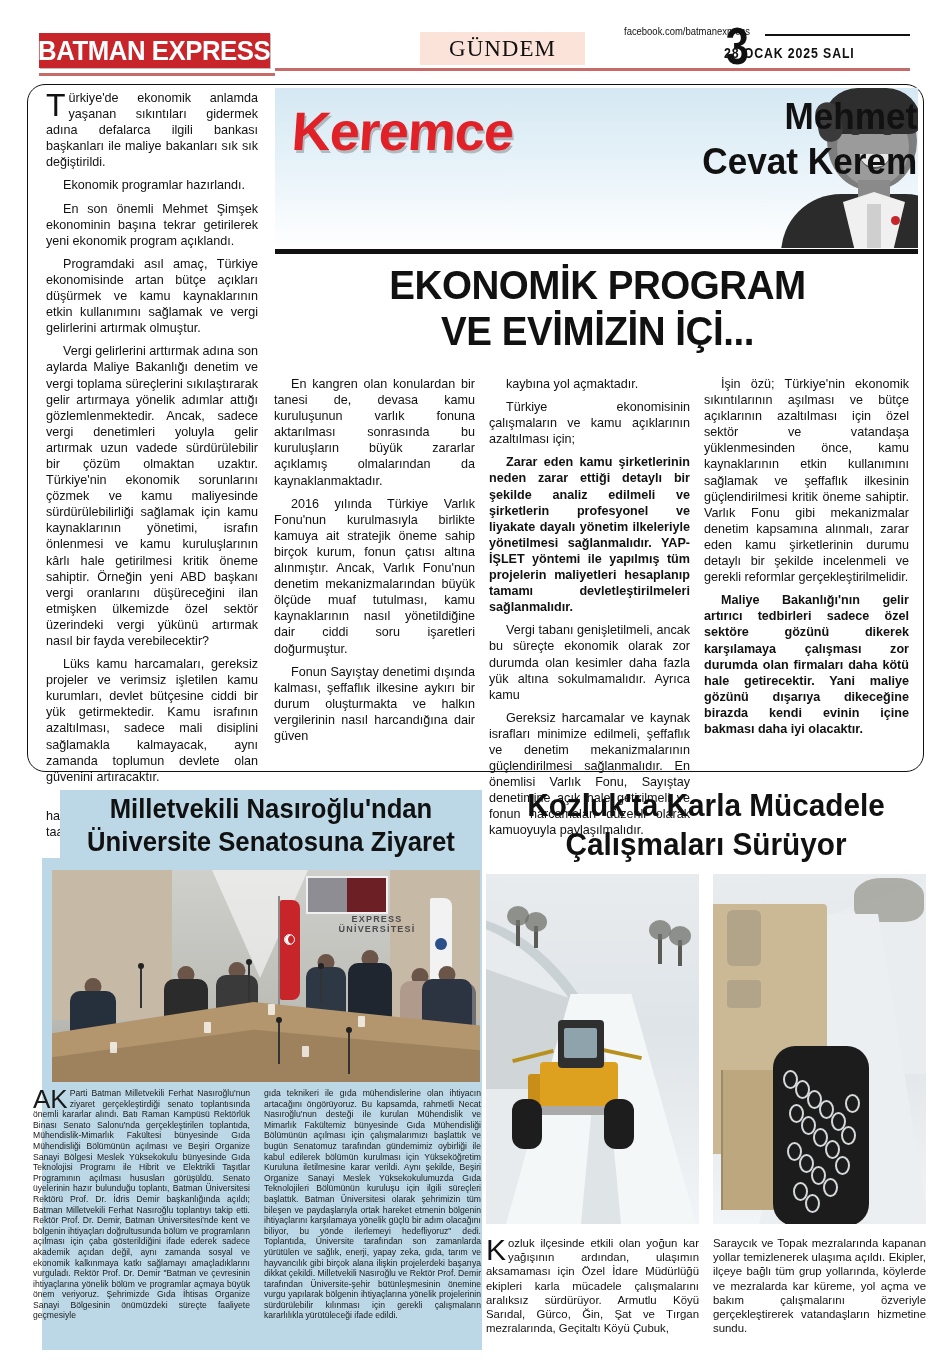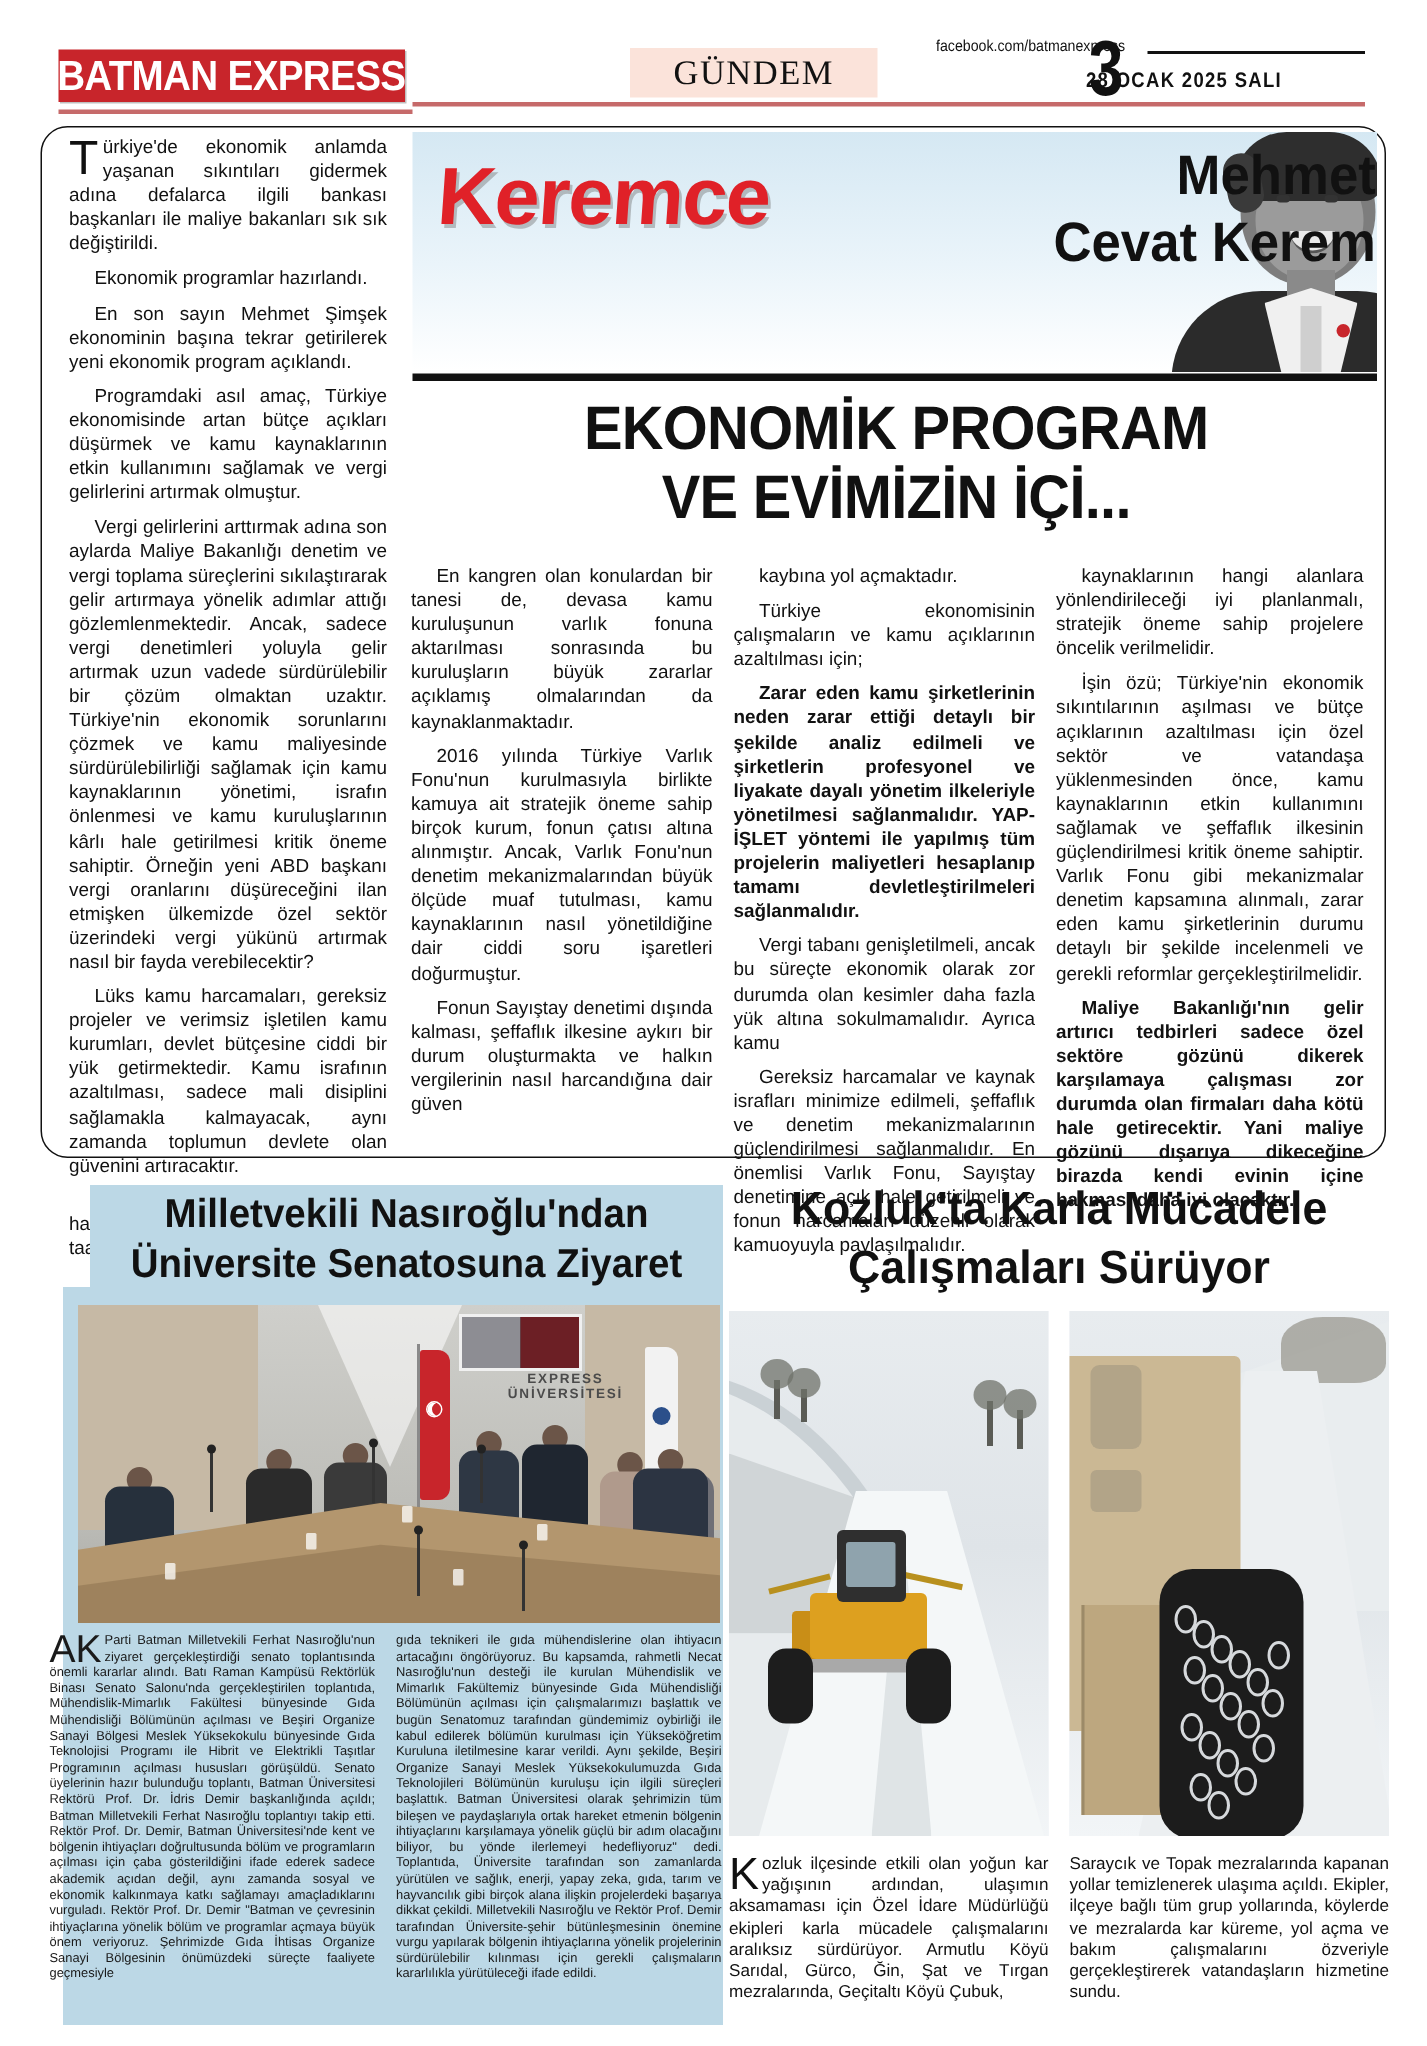--- a/index.html
+++ b/index.html
@@ -254,40 +254,39 @@
 <div class="banner-rule"></div>
 
 <div class="big-headline">
   <div>EKONOMİK PROGRAM</div>
   <div>VE EVİMİZİN İÇİ...</div>
 </div>
 
 <div class="opcol" id="opcol1">
     <p style="text-indent: 0px;"><span class="dropcap">T</span><span>ürkiye'de ekonomik anlamda yaşanan sıkıntıları gidermek adına defalarca ilgili bankası başkanları ile maliye bakanları sık sık değiştirildi.</span></p>
     <p><span>Ekonomik programlar hazırlandı.</span></p>
-    <p><span>En son sayın Mehmet Şimşek ekonominin başına tekrar getirilerek yeni ekonomik program açıklandı.</span></p>
+    <p><span>En son önemli Mehmet Şimşek ekonominin başına tekrar getirilerek yeni ekonomik program açıklandı.</span></p>
     <p><span>Programdaki asıl amaç, Türkiye ekonomisinde artan bütçe açıkları düşürmek ve kamu kaynaklarının etkin kullanımını sağlamak ve vergi gelirlerini artırmak olmuştur.</span></p>
     <p><span>Vergi gelirlerini arttırmak adına son aylarda Maliye Bakanlığı denetim ve vergi toplama süreçlerini sıkılaştırarak gelir artırmaya yönelik adımlar attığı gözlemlenmektedir. Ancak, sadece vergi denetimleri yoluyla gelir artırmak uzun vadede sürdürülebilir bir çözüm olmaktan uzaktır. Türkiye'nin ekonomik sorunlarını çözmek ve kamu maliyesinde sürdürülebilirliği sağlamak için kamu kaynaklarının yönetimi, israfın önlenmesi ve kamu kuruluşlarının kârlı hale getirilmesi kritik öneme sahiptir. Örneğin yeni ABD başkanı vergi oranlarını düşüreceğini ilan etmişken ülkemizde özel sektör üzerindeki vergi yükünü artırmak nasıl bir fayda verebilecektir?</span></p>
     <p><span>Lüks kamu harcamaları, gereksiz projeler ve verimsiz işletilen kamu kurumları, devlet bütçesine ciddi bir yük getirmektedir. Kamu israfının azaltılması, sadece mali disiplini sağlamakla kalmayacak, aynı zamanda toplumun devlete olan güvenini artıracaktır.</span></p>
     <p><span>En başta şu paralı köprü-havaalanları-hastaneler ve yolların taah-</span></p>
   </div>
 <div class="opcol" id="opcol2">
     <p><span>En kangren olan konulardan bir tanesi de, devasa kamu kuruluşunun varlık fonuna aktarılması sonrasında bu kuruluşların büyük zararlar açıklamış olmalarından da kaynaklanmaktadır.</span></p>
     <p><span>2016 yılında Türkiye Varlık Fonu'nun kurulmasıyla birlikte kamuya ait stratejik öneme sahip birçok kurum, fonun çatısı altına alınmıştır. Ancak, Varlık Fonu'nun denetim mekanizmalarından büyük ölçüde muaf tutulması, kamu kaynaklarının nasıl yönetildiğine dair ciddi soru işaretleri doğurmuştur.</span></p>
     <p><span>Fonun Sayıştay denetimi dışında kalması, şeffaflık ilkesine aykırı bir durum oluşturmakta ve halkın vergilerinin nasıl harcandığına dair güven</span></p>
   </div>
 <div class="opcol" id="opcol3">
     <p><span>kaybına yol açmaktadır.</span></p>
     <p><span>Türkiye ekonomisinin çalışmaların ve kamu açıklarının azaltılması için;</span></p>
     <p class="b"><span>Zarar eden kamu şirketlerinin neden zarar ettiği detaylı bir şekilde analiz edilmeli ve şirketlerin profesyonel ve liyakate dayalı yönetim ilkeleriyle yönetilmesi sağlanmalıdır. YAP-İŞLET yöntemi ile yapılmış tüm projelerin maliyetleri hesaplanıp tamamı devletleştirilmeleri sağlanmalıdır.</span></p>
     <p><span>Vergi tabanı genişletilmeli, ancak bu süreçte ekonomik olarak zor durumda olan kesimler daha fazla yük altına sokulmamalıdır. Ayrıca kamu</span></p>
     <p><span>Gereksiz harcamalar ve kaynak israfları minimize edilmeli, şeffaflık ve denetim mekanizmalarının güçlendirilmesi sağlanmalıdır. En önemlisi Varlık Fonu, Sayıştay denetimine açık hale getirilmeli ve fonun harcamaları düzenli olarak kamuoyuyla paylaşılmalıdır.</span></p>
   </div>
 <div class="opcol" id="opcol4">
-    <p><span>kaynaklarının hangi alanlara yönlendirileceği iyi planlanmalı, stratejik öneme sahip projelere öncelik verilmelidir.</span></p>
     <p><span>İşin özü; Türkiye'nin ekonomik sıkıntılarının aşılması ve bütçe açıklarının azaltılması için özel sektör ve vatandaşa yüklenmesinden önce, kamu kaynaklarının etkin kullanımını sağlamak ve şeffaflık ilkesinin güçlendirilmesi kritik öneme sahiptir. Varlık Fonu gibi mekanizmalar denetim kapsamına alınmalı, zarar eden kamu şirketlerinin durumu detaylı bir şekilde incelenmeli ve gerekli reformlar gerçekleştirilmelidir.</span></p>
     <p class="b"><span>Maliye Bakanlığı'nın gelir artırıcı tedbirleri sadece özel sektöre gözünü dikerek karşılamaya çalışması zor durumda olan firmaları daha kötü hale getirecektir. Yani maliye gözünü dışarıya dikeceğine birazda kendi evinin içine bakması daha iyi olacaktır.</span></p>
   </div>
 
 <div id="story-left">
   <div class="sl-body-bg"></div>
   <div class="sl-headwrap"></div>
   <div class="sl-head">
     <div>Milletvekili Nasıroğlu'ndan</div>
     <div>Üniversite Senatosuna Ziyaret</div>

